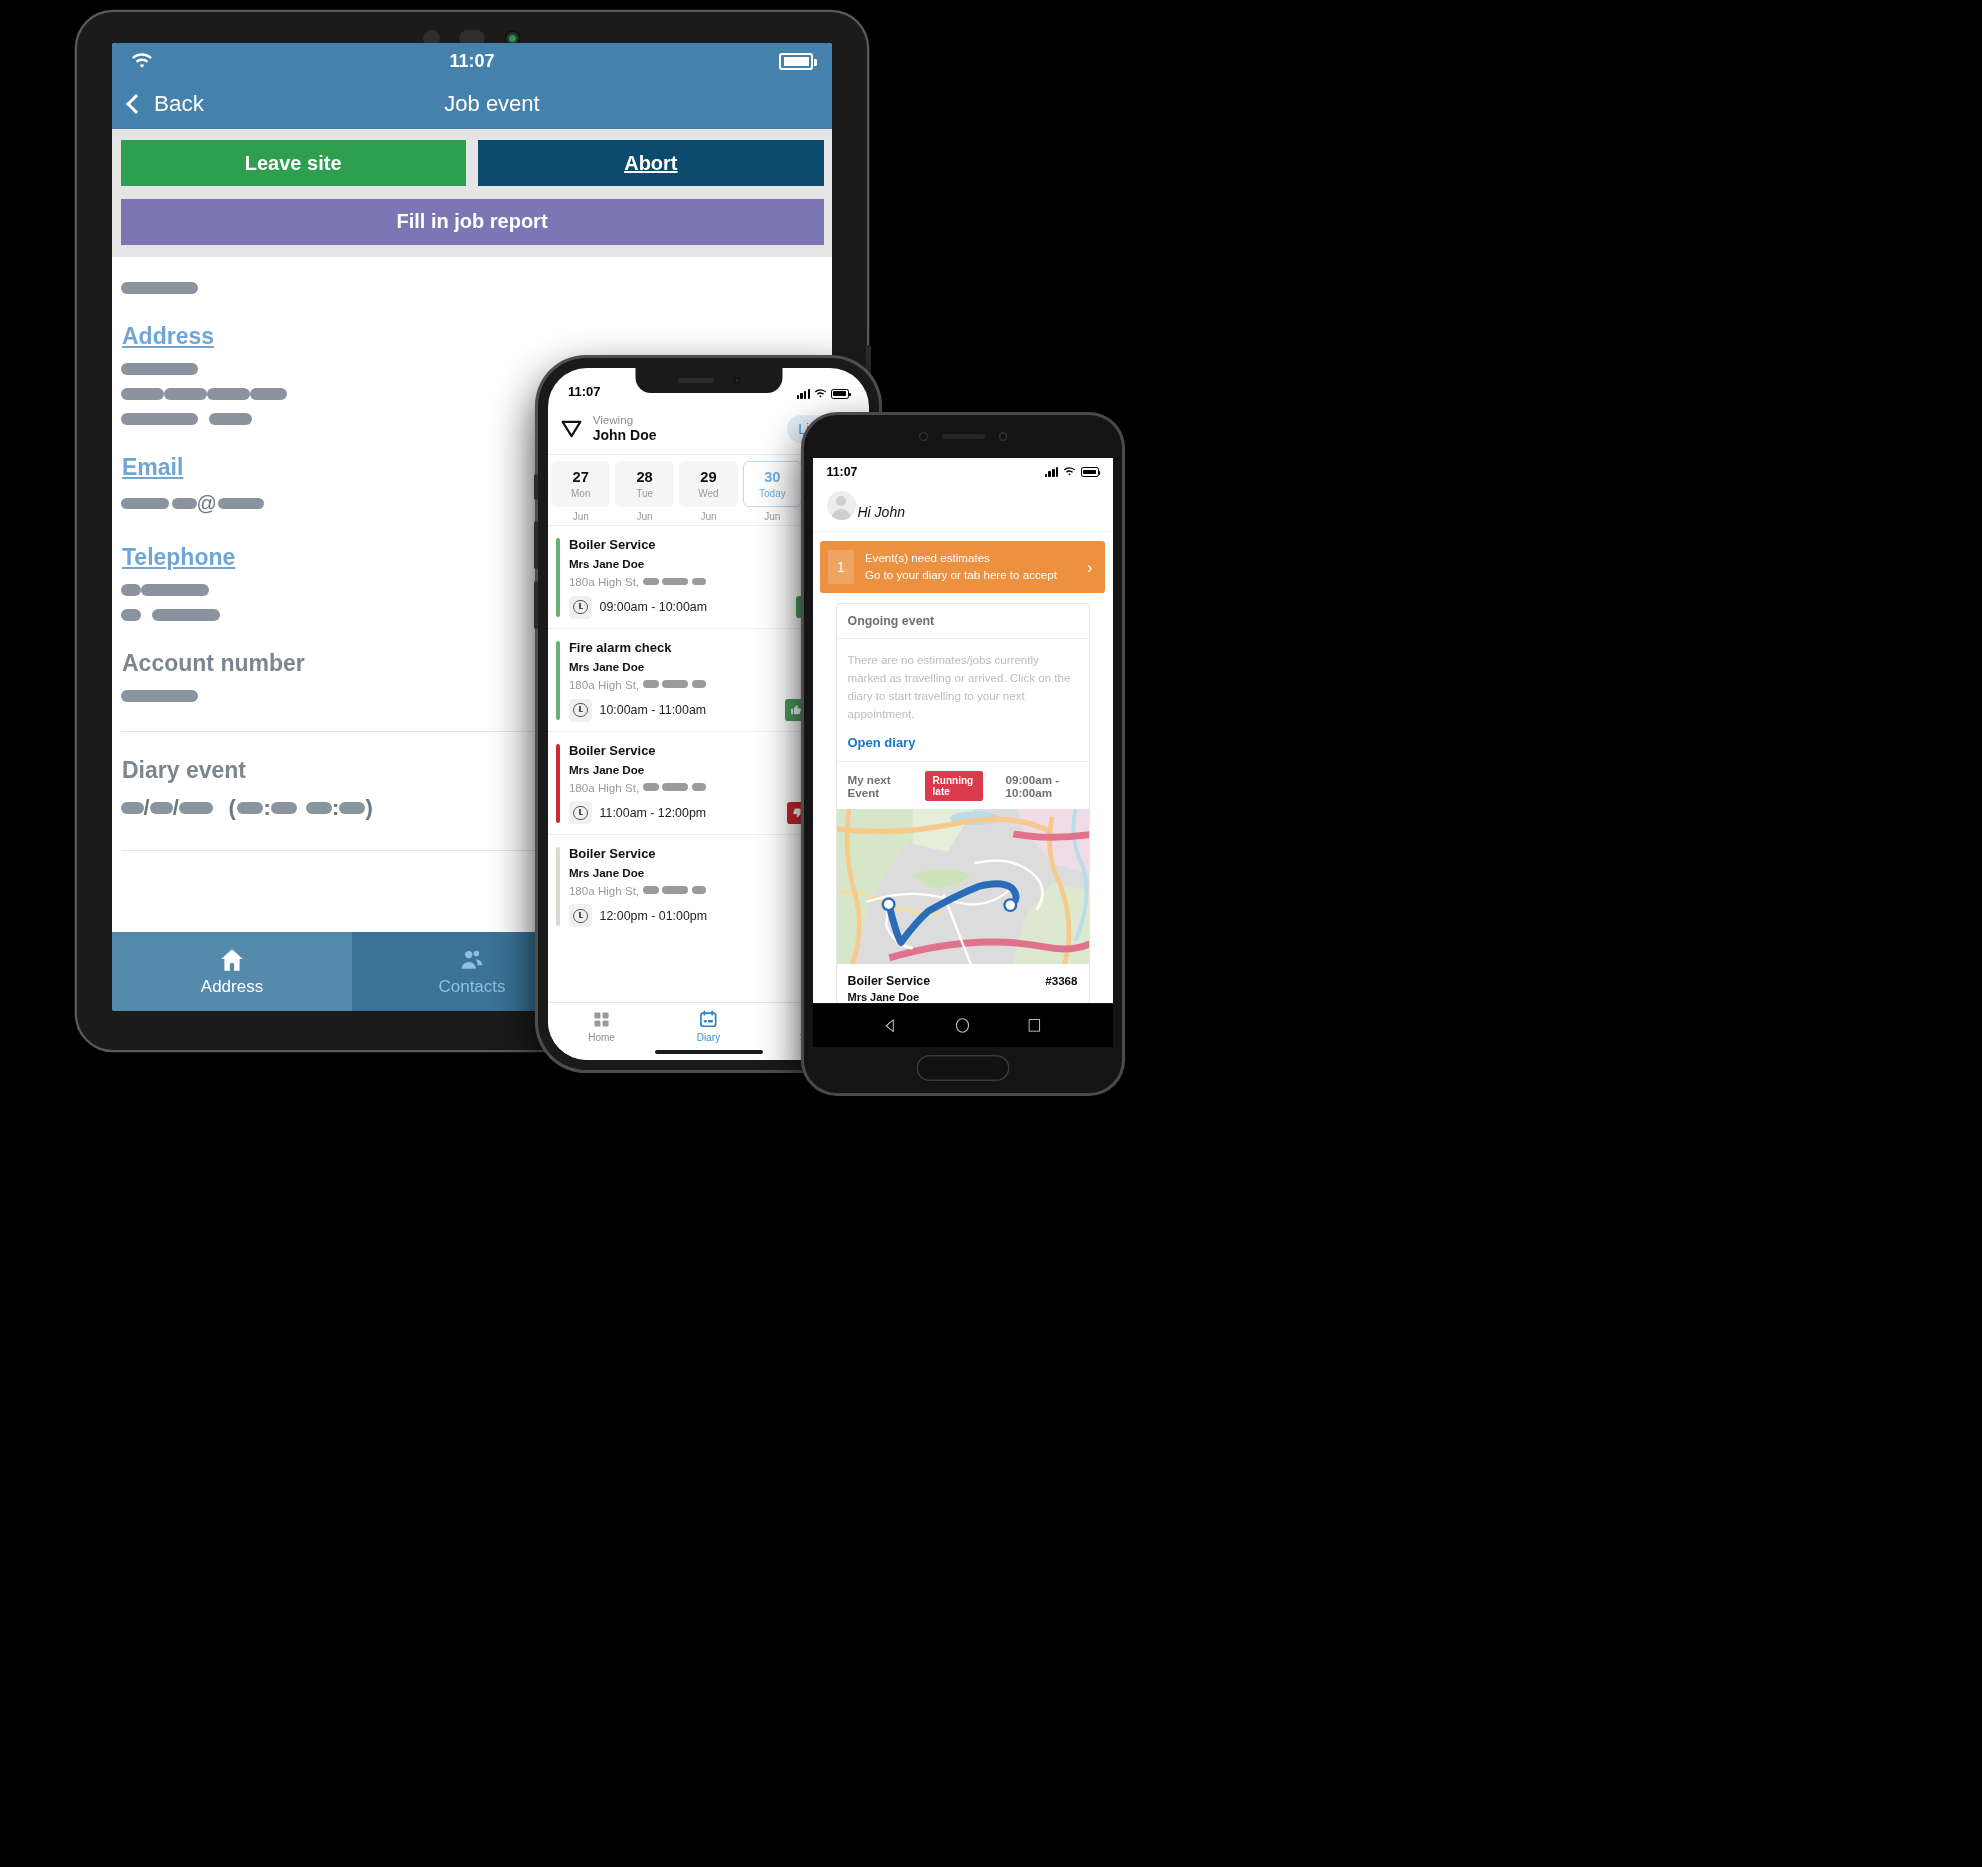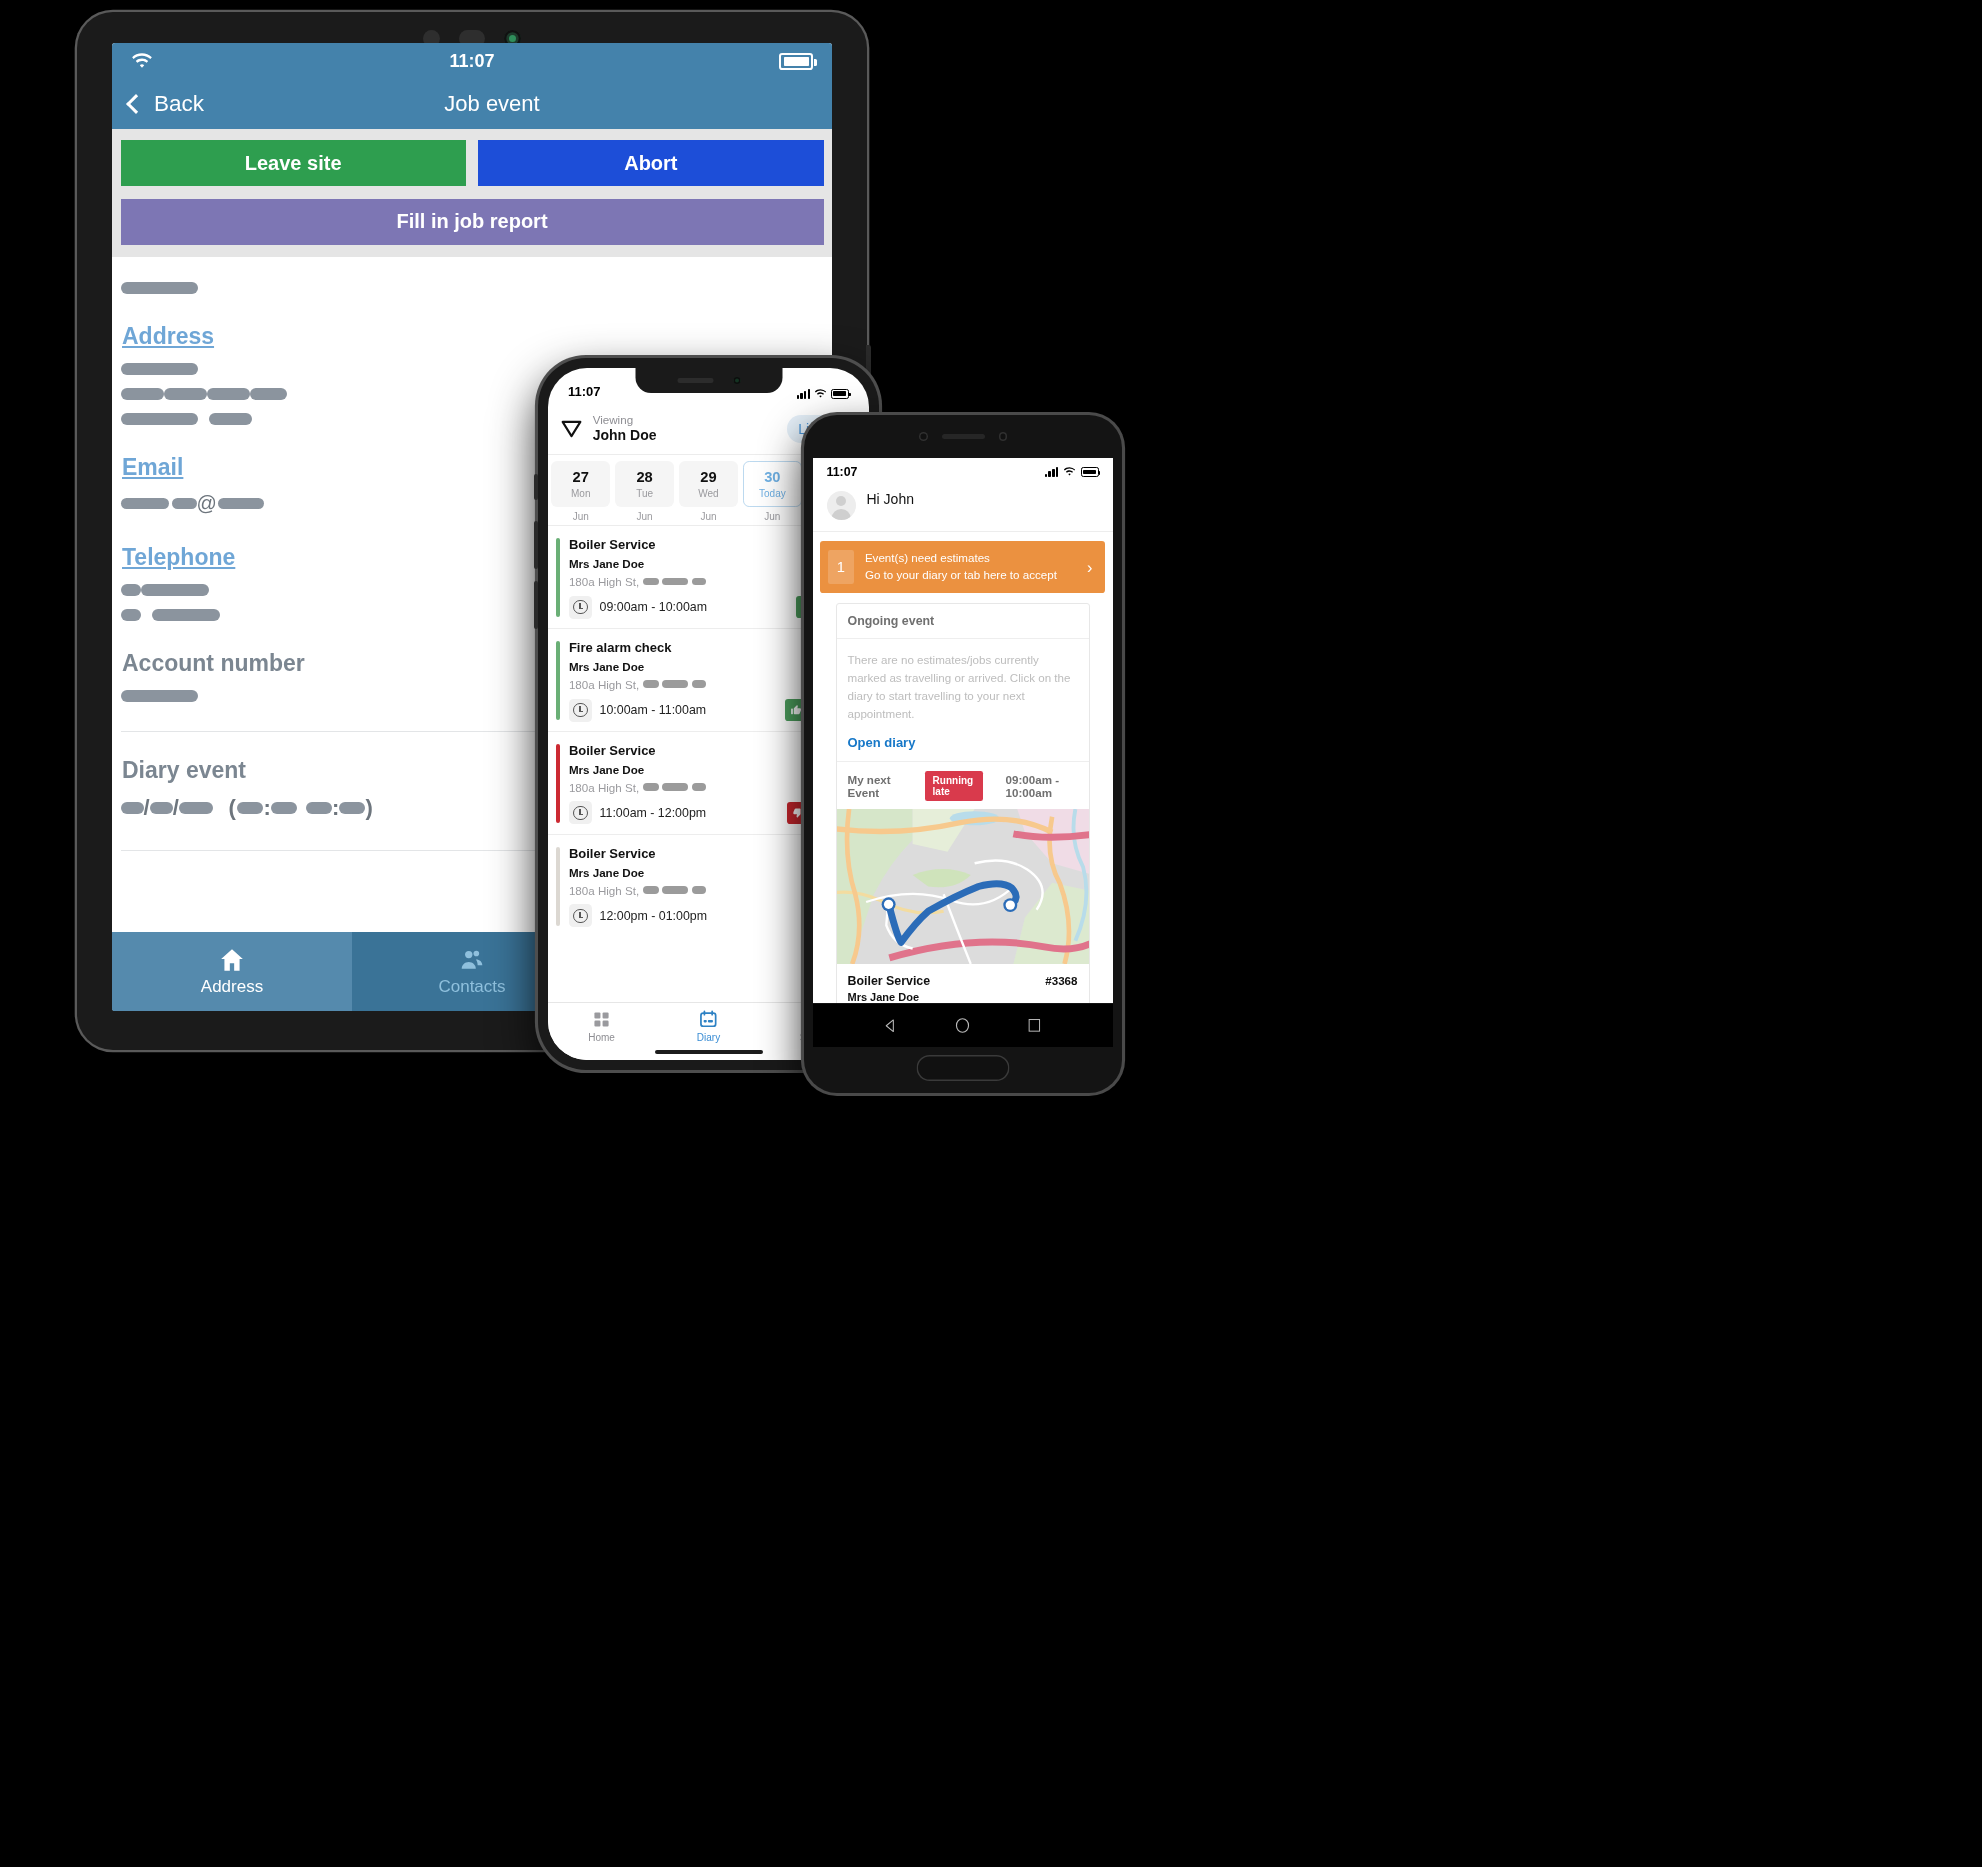--- a/index.html
+++ b/index.html
@@ -40,21 +40,21 @@
   .chev-left { width:14px; height:14px; border-left:3.9px solid #fff; border-bottom:3.9px solid #fff; transform:rotate(45deg); display:inline-block; }
 
   .tb-actions { background:#e5e5e5; padding:11px 8.5px 12.4px 8.5px; }
   .tb-actions .row { display:flex; gap:12.4px; }
   .btn-big {
     flex:1; height:46px; display:flex; align-items:center; justify-content:center;
     color:#fff; font-size:20px; font-weight:bold; border:0;
     font-family:"Liberation Sans", sans-serif;
   }
   .btn-green { background:#2e9e4f; }
-  .btn-red   { background:#1d4ed8; }
+  .btn-red   { background:#0c4a6e;text-decoration:underline; }
   .btn-purple{ background:#7d76b4; width:100%; margin-top:12.4px; }
 
   .tb-form { padding:23px 8.5px 0 8.5px; background:#fff; height:647px; overflow:hidden; }
   .f-label { font-size:23px; font-weight:bold; color:#7b8691; margin:0 0 11px 1.5px; }
   .f-label.link { color:#6fa6d6; text-decoration:underline; }
   .blk { display:inline-block; height:11.6px; border-radius:6.2px; background:#8b949e; vertical-align:middle;}
   .f-val { margin-bottom:29px; }
   .f-val .blk + .blk { margin-left:11px; }
   .f-row { margin-bottom:11px; }
   .sep { height:0.8px; background:#e3e5e7; margin:6.2px 0 25px 0; }
@@ -142,21 +142,21 @@
   }
   #android .topbar { position:absolute; top:0; left:0; width:100%; height:43px; display:flex; align-items:center; justify-content:center; gap:14px;}
   #android .topbar .spk { width:43px; height:5.4px; border-radius:3.1px; background:#262626;}
   #android .topbar .cam { width:8.5px; height:8.5px; border-radius:50%; background:#111; box-shadow:inset 0 0 0 1.5px #303030;}
   #android .screen { position:absolute; left:8.5px; top:43px; width:300px; height:545px; background:#fff; overflow:hidden;}
   #android .navbar { position:absolute; left:8.5px; top:589px; width:300px; height:43px; background:#000; display:flex; align-items:center; justify-content:center; gap:56px;}
   #android .home { position:absolute; bottom:12.4px; left:50%; transform:translateX(-50%); width:93px; height:26px; border-radius:14px; background:#111; box-shadow:inset 0 0 0 1.5px #3a3a3a;}
 
   .an-status { height:28px; display:flex; align-items:center; justify-content:space-between; padding:0 14px; font-size:12.4px; font-weight:bold;}
   .an-status .right { display:flex; align-items:center; gap:4.6px;}
-  .an-head { display:flex; align-items:flex-start; gap:11px; padding:4.6px 14px 11px 14px; border-bottom:0.8px solid #ededed;}
+  .an-head { display:flex; align-items:flex-end; gap:2px; padding:4.6px 14px 11px 14px; border-bottom:0.8px solid #ededed;font-style:italic;}
   .avatar { width:29px; height:29px; border-radius:50%; background:#ededed; position:relative; overflow:hidden;}
   .avatar::before{content:"";position:absolute;left:50%;top:5.4px;transform:translateX(-50%);width:10px;height:10px;border-radius:50%;background:#cfcfcf;}
   .avatar::after{content:"";position:absolute;left:50%;top:18.6px;transform:translateX(-50%);width:18.6px;height:15.5px;border-radius:9.3px 9.3px 0 0;background:#cfcfcf;}
   .an-head .greet { font-size:14px; color:#111;}
 
   .alert { margin:9.3px 7.7px 9.3px 7.7px; background:#eb9140; border-radius:3.1px; display:flex; align-items:center; padding:9.3px 7.7px; gap:11px;}
   .alert .badge { width:26px;height:34px;background:rgba(255,255,255,.18); border-radius:2.3px; display:flex;align-items:center;justify-content:center;color:#fff;font-size:14.7px;}
   .alert .txt .l1 { color:#fff; font-size:11.6px; line-height:1.45;}
   .alert .txt .l2 { color:#fff; font-size:11.6px; line-height:1.45;}
   .alert .arw { margin-left:auto; color:#fff; font-size:16.3px; padding-right:4.6px;}

